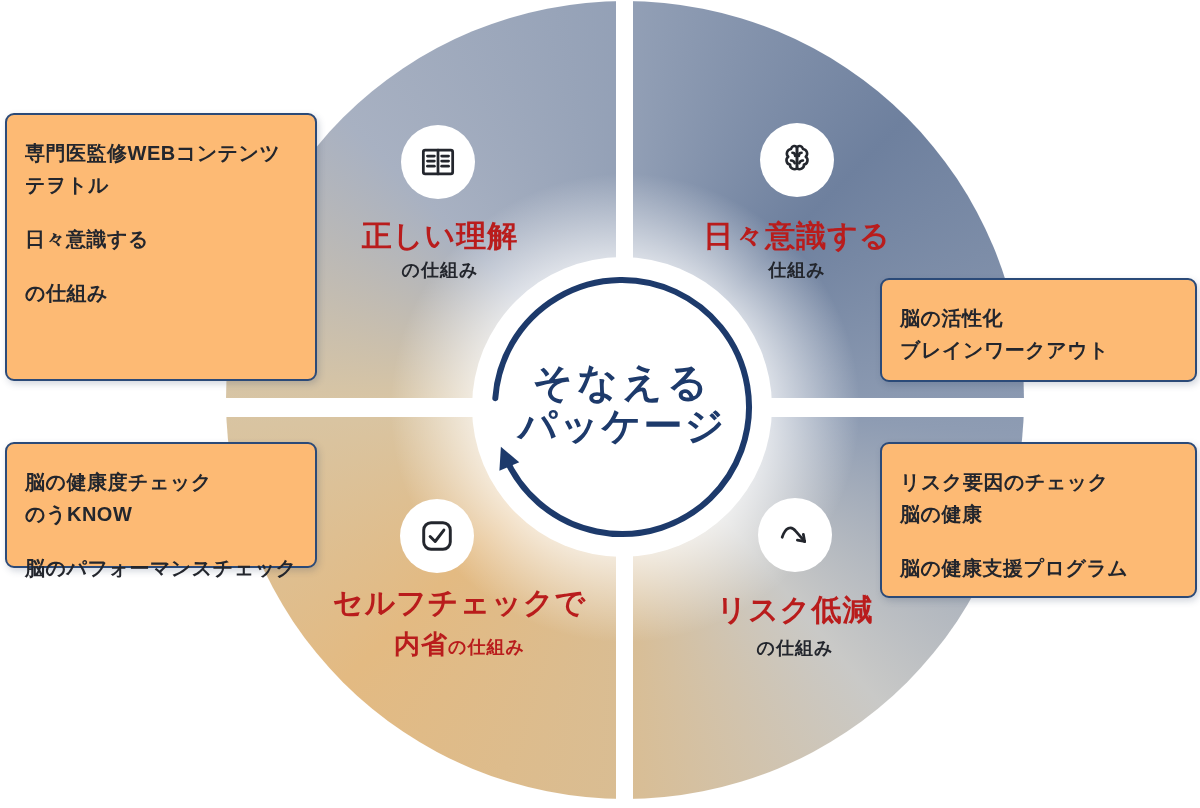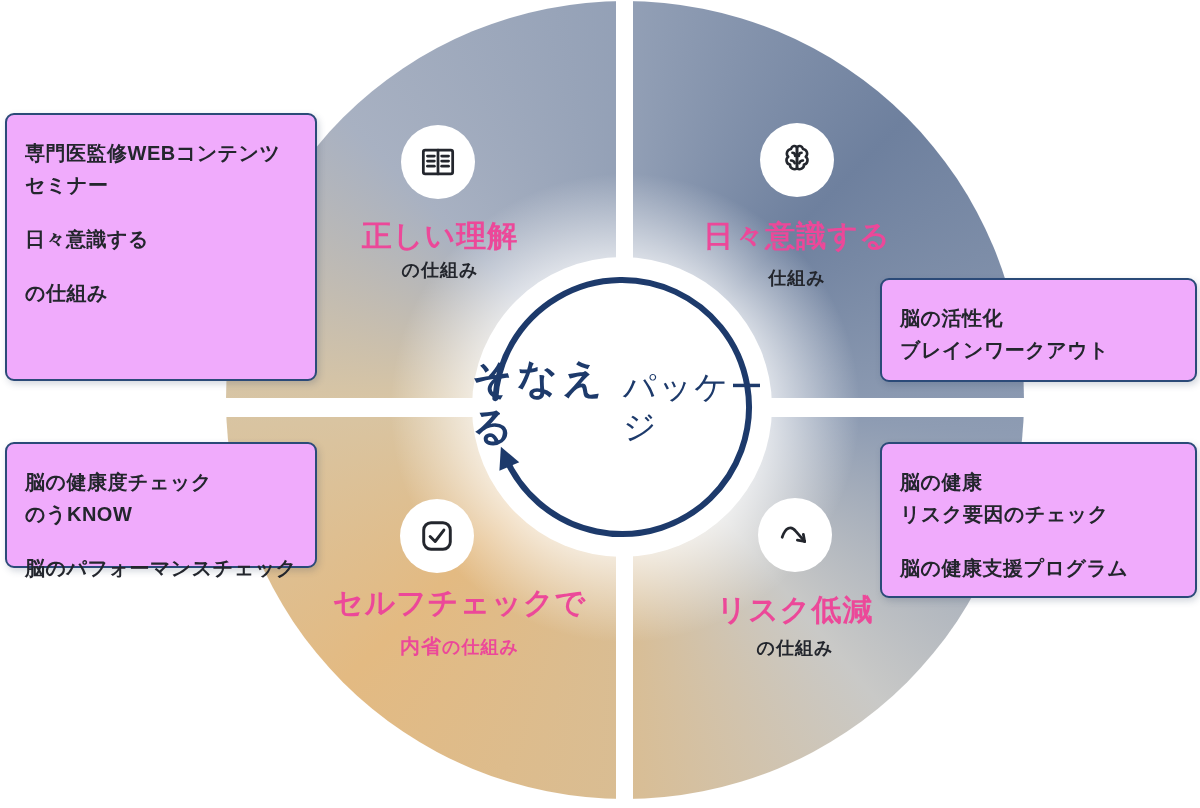--- a/index.html
+++ b/index.html
@@ -20,38 +20,38 @@
   .divider-h{position:absolute;left:0;top:398px;width:1200px;height:19px;background:#fff;}
 
   
   .icon-circle{
     position:absolute;width:74px;height:74px;border-radius:50%;background:#fff;
     display:flex;align-items:center;justify-content:center;
   }
   .icon-circle svg{stroke:#23262d;fill:none;stroke-linecap:round;stroke-linejoin:round;}
 
   
-  .q-title{position:absolute;text-align:center;color:#ec4899;font-weight:700;
+  .q-title{position:absolute;text-align:center;color:#b91c1c;font-weight:700;
            font-size:30px;letter-spacing:1px;line-height:34px;}
   .q-sub{position:absolute;text-align:center;color:#23262d;font-weight:700;
          font-size:18px;letter-spacing:1px;line-height:24px;}
-  .q-mixline .t-big{font-size:20px;font-weight:700;letter-spacing:1px;}
+  .q-mixline .t-big{font-size:26px;font-weight:700;letter-spacing:1px;}
   .q-mixline .t-small{font-size:18px;font-weight:700;letter-spacing:1px;}
 
   
   .center-disc{position:absolute;left:472px;top:257px;width:300px;height:300px;border-radius:50%;background:#fff;}
   .center-disc svg{position:absolute;left:0;top:0;}
   .center-text{position:absolute;left:0;top:0;width:300px;height:300px;display:flex;
-               flex-direction:row;align-items:center;justify-content:center;color:#1d3a6b;}
+               flex-direction:column;align-items:center;justify-content:center;color:#1d3a6b;}
   .center-line1{font-size:40px;font-weight:800;letter-spacing:4px;line-height:48px;margin-top:-10px;}
-  .center-line2{font-size:33px;font-weight:400;letter-spacing:2px;line-height:40px;}
+  .center-line2{font-size:39px;font-weight:700;letter-spacing:2px;line-height:40px;}
 
   
   .info-box{
-    position:absolute;box-sizing:border-box;background:#f0abfc;border:2px solid #2b4a78;border-radius:9px;
+    position:absolute;box-sizing:border-box;background:#fdba74;border:2px solid #2b4a78;border-radius:9px;
     padding:22px 18px 18px 18px;box-shadow:2px 3px 7px rgba(50,70,100,0.22);
     font-size:20px;font-weight:600;color:#23262d;letter-spacing:0.5px;
   }
   .info-box .box-item{margin-bottom:22px;}
   .info-box .box-item:last-child{margin-bottom:0;}
   .info-box .box-line{line-height:32px;white-space:nowrap;}
 </style>
 </head>
 <body>
 
@@ -80,21 +80,21 @@
     <svg width="44" height="44" viewBox="0 0 48 48" stroke-width="2.8">
       <path d="M24,33 C21,35.5 16,33 16.5,29 C12.5,28.5 11,23 14.5,20.5 C11.5,18 13,12.5 17.5,12 C18.5,8 23,7.5 24,11 L24,33 Z"></path>
       <path d="M24,33 C27,35.5 32,33 31.5,29 C35.5,28.5 37,23 33.5,20.5 C36.5,18 35,12.5 30.5,12 C29.5,8 25,7.5 24,11 L24,33 Z"></path>
       <path d="M19,16 c2,0 3,1.5 3,3.5"></path>
       <path d="M29,16 c-2,0 -3,1.5 -3,3.5"></path>
       <path d="M17.5,24.5 c2,0 3.5,1 4,3"></path>
       <path d="M30.5,24.5 c-2,0 -3.5,1 -4,3"></path>
     </svg>
   </div>
   <div class="q-title" style="left:687px;top:219px;width:220px">日々意識する</div>
-  <div class="q-sub" style="left:687px;top:266px;width:220px">仕組み</div>
+  <div class="q-sub" style="left:687px;top:258px;width:220px">仕組み</div>
 
   <div class="icon-circle" style="left:400px;top:499px">
     <svg width="44" height="44" viewBox="0 0 48 48" stroke-width="3.2">
       <rect x="9.5" y="9.5" width="29" height="29" rx="8"></rect>
       <polyline points="16.5,24.5 22,30 31.5,17.5"></polyline>
     </svg>
   </div>
   <div class="q-title" style="left:322px;top:586px;width:275px">セルフチェックで</div>
   <div class="q-title q-mixline" style="left:322px;top:626px;width:275px">
     <span class="t-big">内省</span><span class="t-small">の仕組み</span>
@@ -121,21 +121,21 @@
     </svg>
     <div class="center-text">
       <div class="center-line1">そなえる</div>
       <div class="center-line2">パッケージ</div>
     </div>
   </div>
 
   <div class="info-box" style="left:5px;top:113px;width:312px;height:268px">
     <div class="box-item">
       <div class="box-line">専門医監修WEBコンテンツ</div>
-      <div class="box-line">セミナー</div>
+      <div class="box-line">テヲトル</div>
     </div>
     <div class="box-item">
       <div class="box-line">日々意識する</div>
     </div>
     <div class="box-item">
       <div class="box-line">の仕組み</div>
     </div>
   </div>
 
   <div class="info-box" style="left:5px;top:442px;width:312px;height:126px">
@@ -150,21 +150,21 @@
 
   <div class="info-box" style="left:880px;top:278px;width:317px;height:104px">
     <div class="box-item">
       <div class="box-line">脳の活性化</div>
       <div class="box-line">ブレインワークアウト</div>
     </div>
   </div>
 
   <div class="info-box" style="left:880px;top:442px;width:317px;height:156px">
     <div class="box-item">
+      <div class="box-line">リスク要因のチェック</div>
       <div class="box-line">脳の健康</div>
-      <div class="box-line">リスク要因のチェック</div>
     </div>
     <div class="box-item">
       <div class="box-line">脳の健康支援プログラム</div>
     </div>
   </div>
 
 </div>
 
 </body></html>

